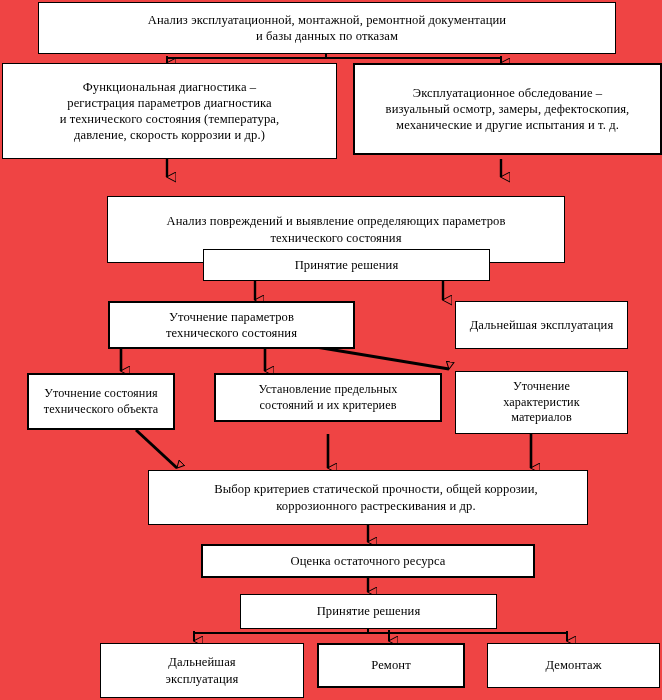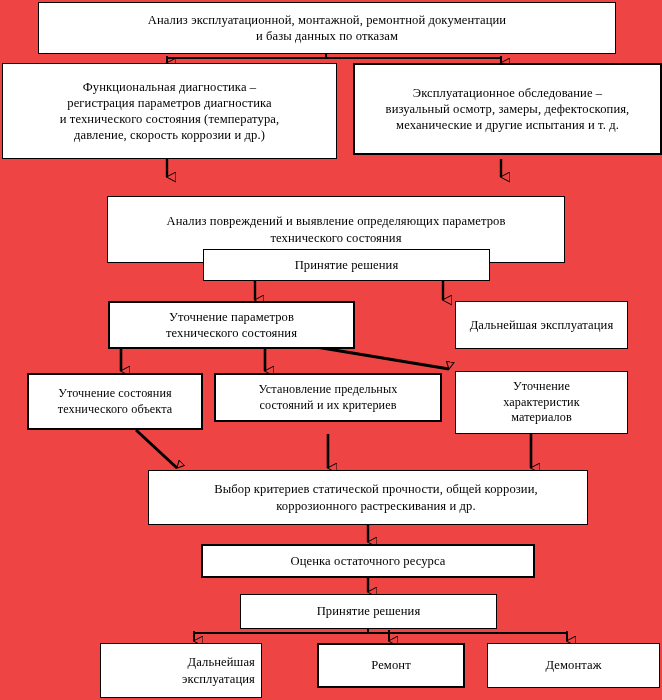--- a/index.html
+++ b/index.html
@@ -137,21 +137,21 @@
 
   <div class="node thick" style="left:69px; top:301px; width:247px; height:48px;margin-left:39px;">
     <span class="txt">Уточнение параметров
 технического состояния</span>
   </div>
 
   <div class="node" style="left:455px; top:301px; width:173px; height:48px;">
     <span class="txt">Дальнейшая эксплуатация</span>
   </div>
 
-  <div class="node thick" style="left:27px; top:373px; width:176px; height:57px;">
+  <div class="node thick" style="left:27px; top:373px; width:148px; height:57px;">
     <span class="txt sm">Уточнение состояния
 технического объекта</span>
   </div>
 
   <div class="node thick" style="left:214px; top:373px; width:228px; height:49px;">
     <span class="txt sm">Установление предельных
 состояний и их критериев</span>
   </div>
 
   <div class="node" style="left:455px; top:371px; width:173px; height:63px;font-family:Liberation Serif, serif;">
@@ -166,21 +166,21 @@
   </div>
 
   <div class="node thick" style="left:201px; top:544px; width:334px; height:34px;">
     <span class="txt">Оценка остаточного ресурса</span>
   </div>
 
   <div class="node" style="left:240px; top:594px; width:257px; height:35px;">
     <span class="txt">Принятие решения</span>
   </div>
 
-  <div class="node" style="left:100px; top:643px; width:162px; height:55px;text-align:right;">
+  <div class="node" style="left:100px; top:643px; width:204px; height:55px;">
     <span class="txt">Дальнейшая
 эксплуатация</span>
   </div>
 
   <div class="node thick" style="left:317px; top:643px; width:148px; height:45px;">
     <span class="txt">Ремонт</span>
   </div>
 
   <div class="node" style="left:487px; top:643px; width:173px; height:45px;">
     <span class="txt">Демонтаж</span>

